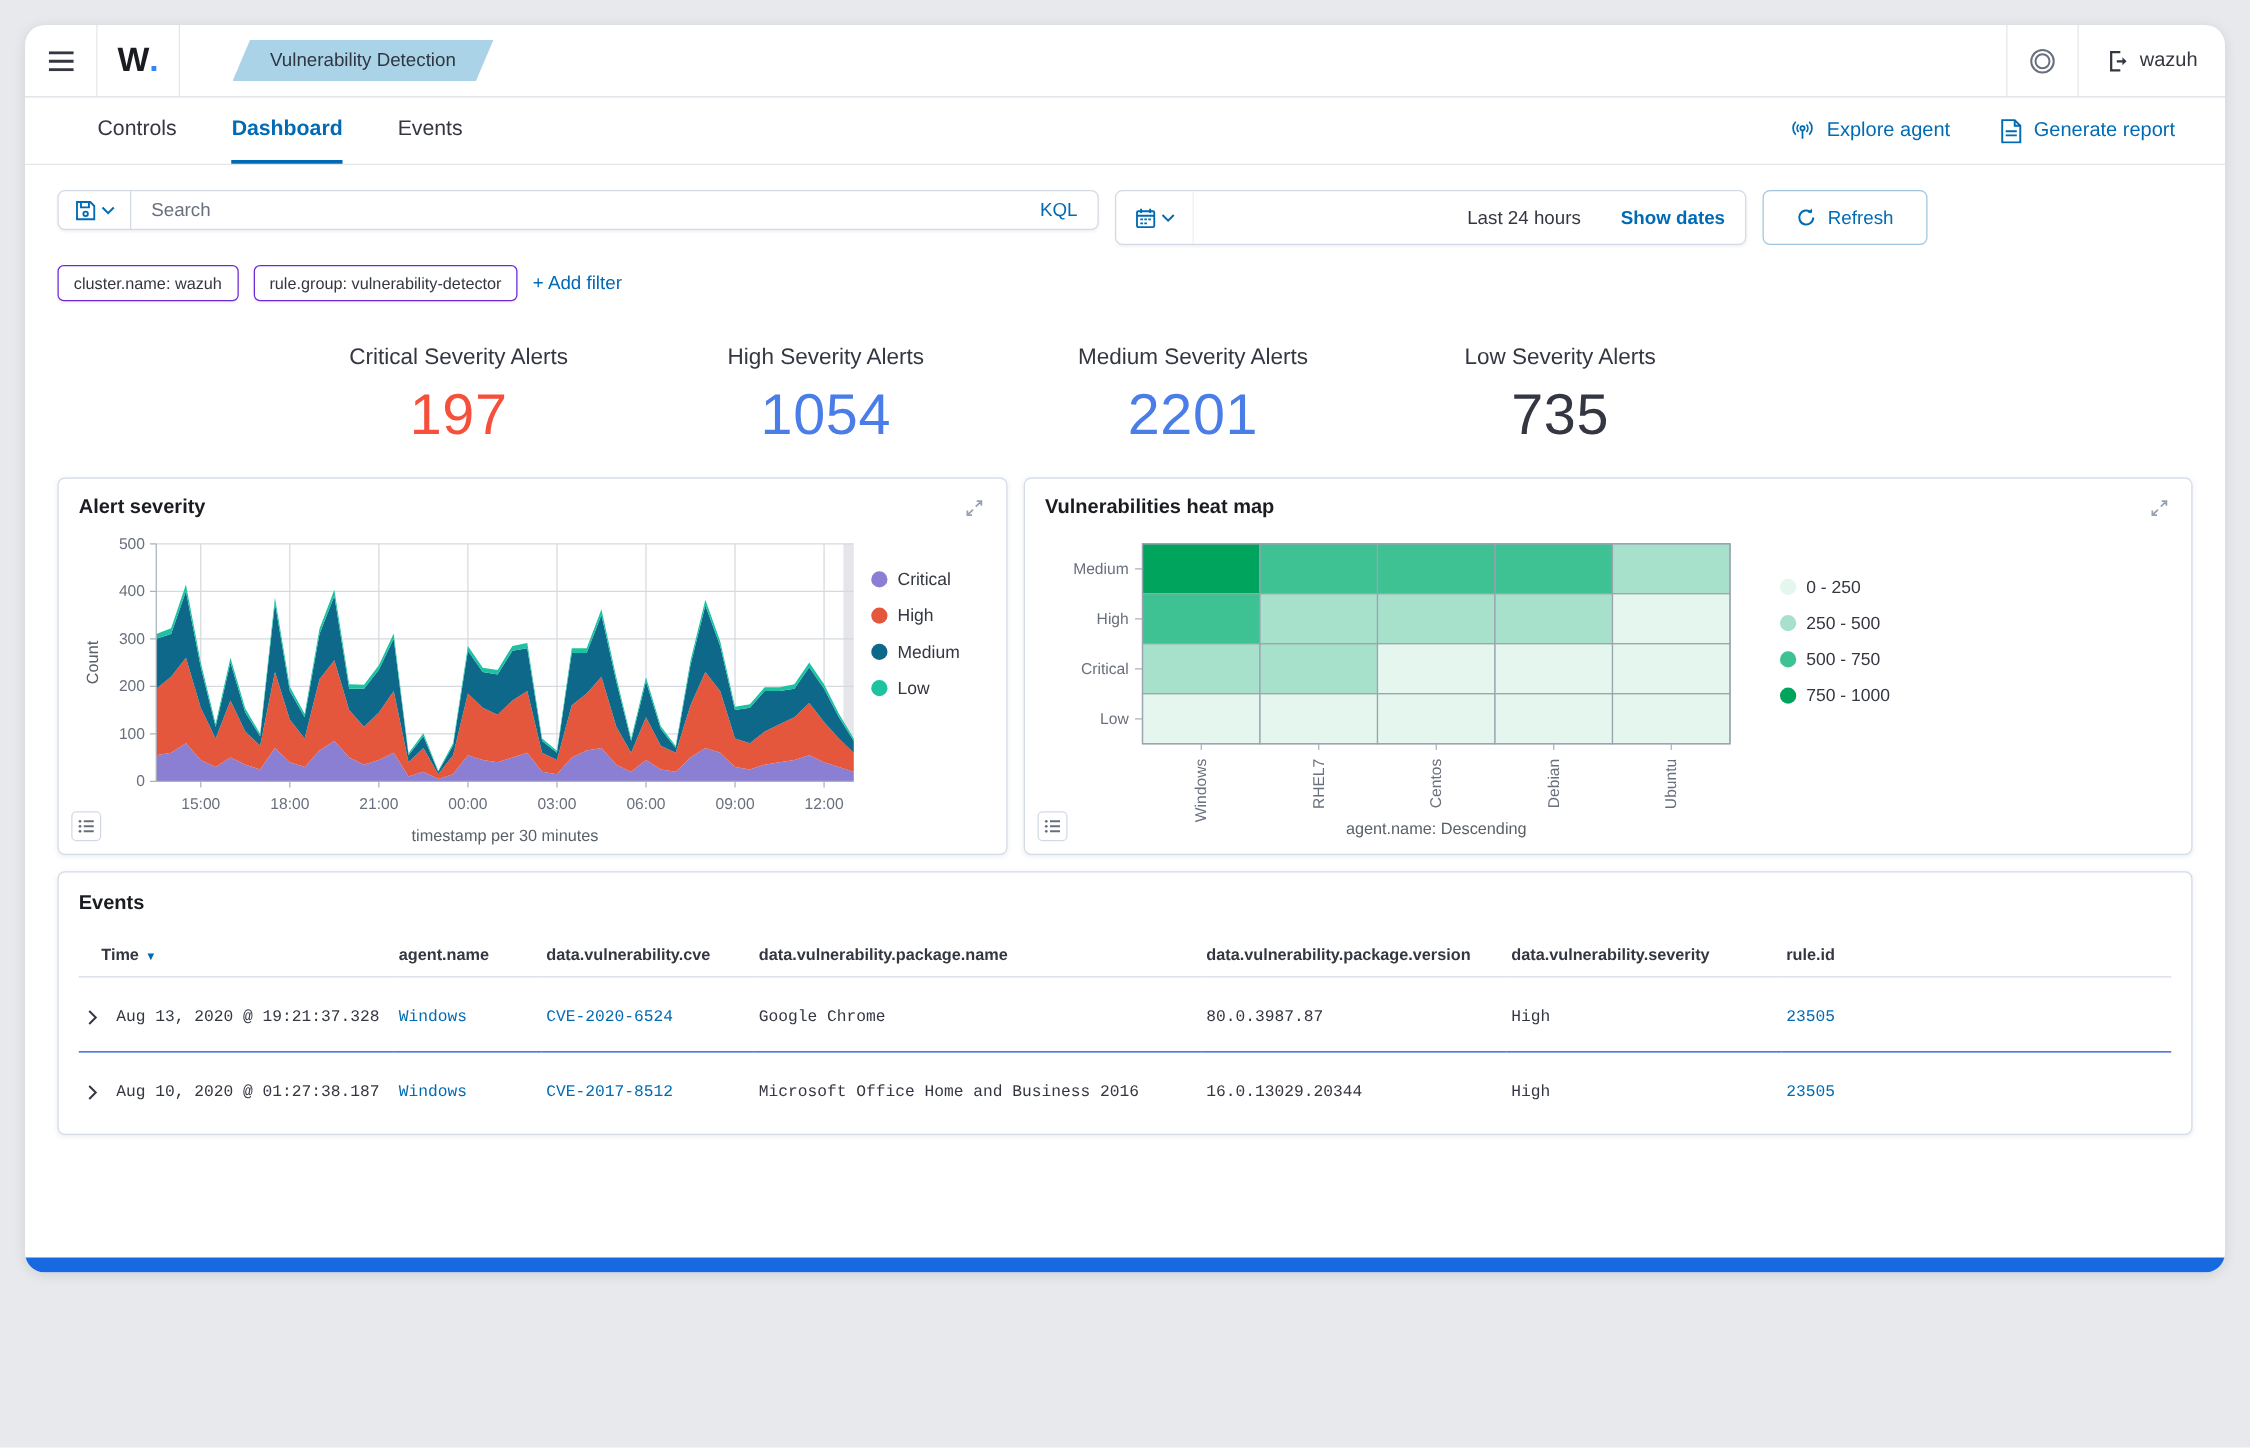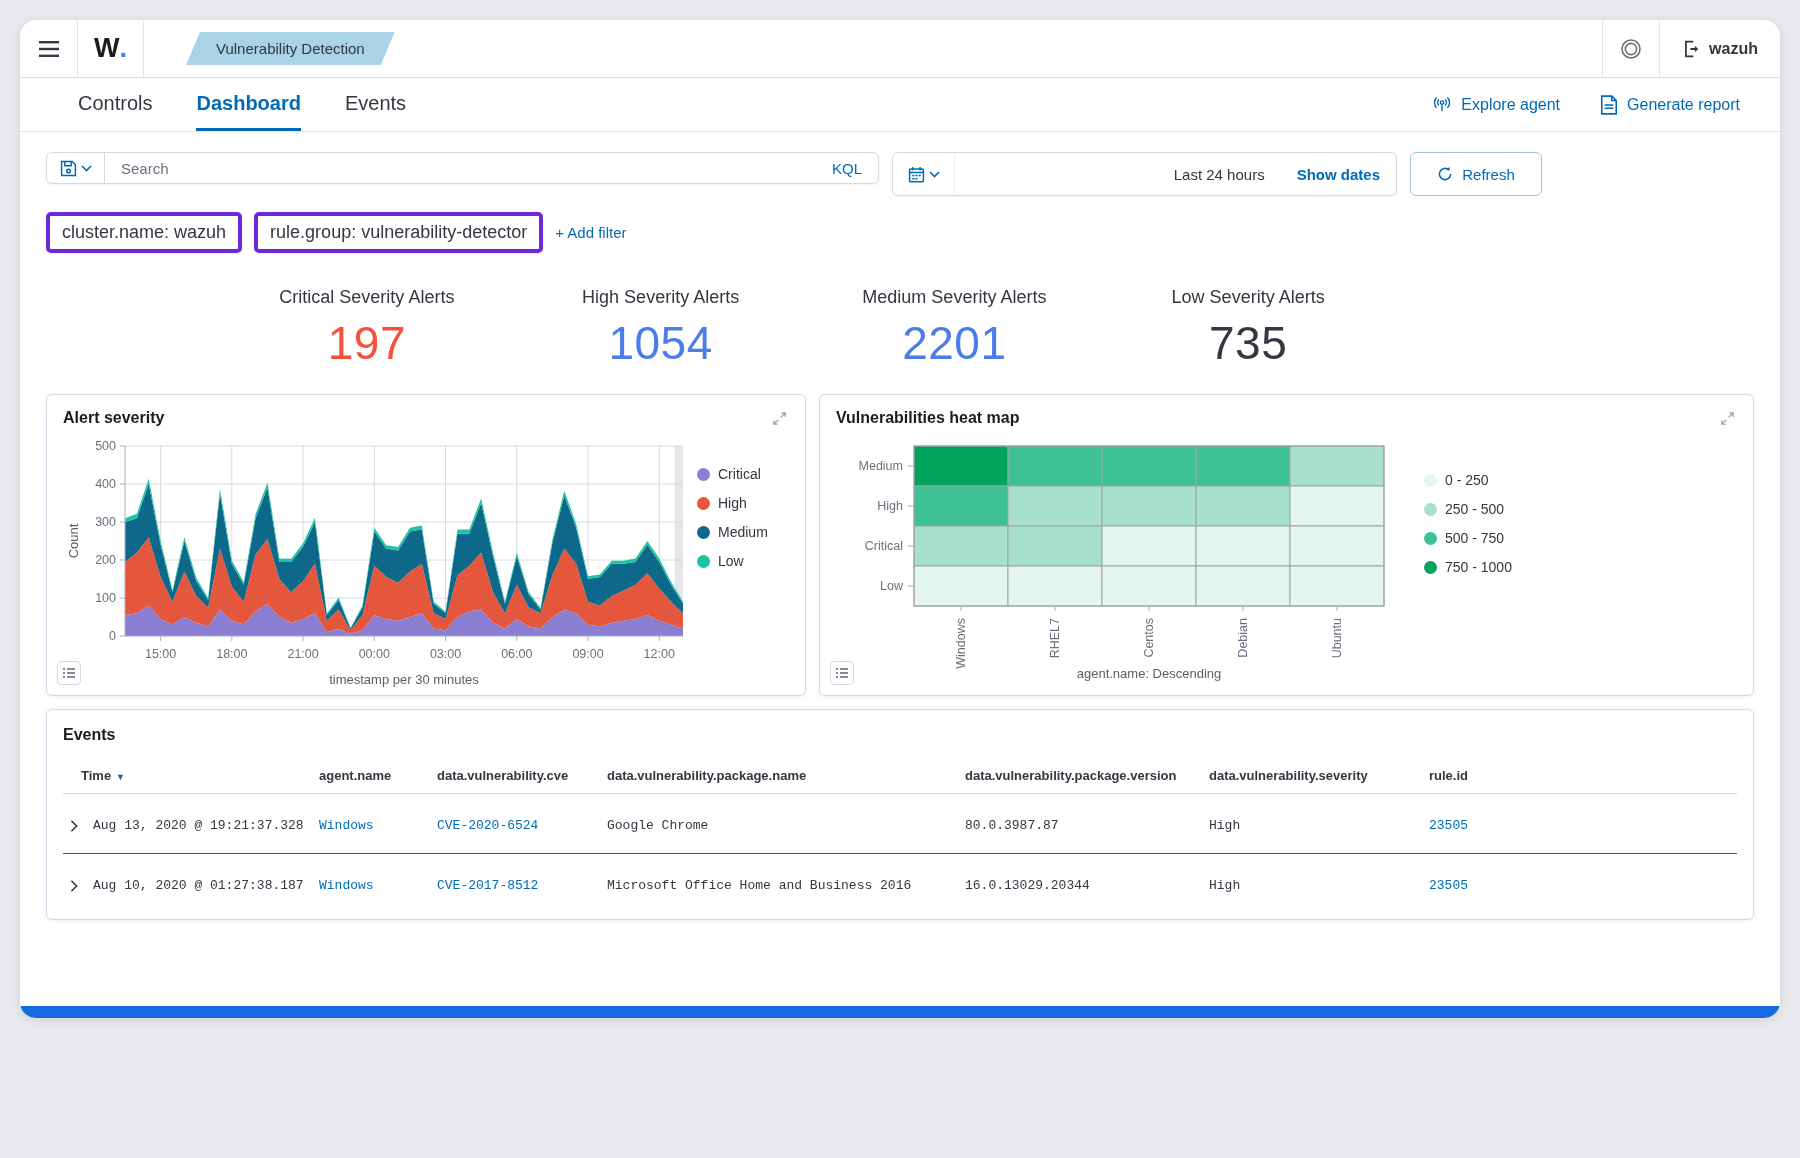--- a/index.html
+++ b/index.html
@@ -10,54 +10,54 @@
     color:#343741;
     position:relative;
   }
   .card {
     position:absolute; left:20px; top:20px; width:1760px; height:998px;
     background:#fff; border-radius:16px; overflow:hidden;
     box-shadow:0 2px 10px rgba(0,0,0,.10);
   }
   
   .topbar { height:58px; display:flex; align-items:stretch; border-bottom:1px solid #d9dde3; }
-  .topbar-cell { display:flex; align-items:center; justify-content:center;font-weight:bold; }
+  .topbar-cell { display:flex; align-items:center; justify-content:center; }
   .menu-btn { width:58px; border-right:1px solid #e3e6ea; cursor:pointer; }
   .logo-cell { width:66px; border-right:1px solid #e3e6ea; font-size:27px; font-weight:700; color:#1a1c21; }
   .logo-dot { color:#3b82f6; }
   .crumb-wrap { padding-left:42px; flex:1; display:flex; align-items:center; }
   .crumb {
     background:#abd3e8; color:#2f3642; font-size:15px; padding:8px 30px;
     clip-path:polygon(14px 0, 100% 0, calc(100% - 14px) 100%, 0 100%);
   }
   .topbar-right { display:flex; align-items:stretch; }
   .tb-div { width:1px; background:#e3e6ea; }
   .ring-cell { width:56px; }
   .user-cell { padding:0 22px; gap:9px; font-size:16px; color:#343741; cursor:pointer; }
   
   .tabsbar { height:54px; display:flex; align-items:center; padding:0 40px 0 58px; border-bottom:1px solid #e3e6ea; }
-  .tab { font-size:20px; color:#343741; margin-right:44px; height:100%; display:flex; align-items:center; cursor:pointer; border-bottom:3px solid transparent; }
+  .tab { font-size:17px; color:#343741; margin-right:44px; height:100%; display:flex; align-items:center; cursor:pointer; border-bottom:3px solid transparent; }
   .tab.active { color:#006BB4; font-weight:600; border-bottom-color:#006BB4; }
   .tabs-actions { margin-left:auto; display:flex; align-items:center; gap:40px; }
   .blue-action { display:flex; align-items:center; gap:9px; color:#006BB4; font-size:16px; cursor:pointer; }
   
   .querybar { margin:20px 238px 0 26px; display:flex; gap:13px; }
   .search-box { flex:1; height:32px; border:1px solid #d3dae6; border-radius:6px; display:flex; align-items:center; background:#fff; box-shadow:0 1px 2px rgba(152,162,179,.15); }
   .save-seg { width:58px; height:100%; border-right:1px solid #d3dae6; display:flex; align-items:center; justify-content:center; gap:4px; cursor:pointer; }
   .search-box input { flex:1; border:none; outline:none; font-size:15px; padding:0 16px; font-family:"Liberation Sans",sans-serif; color:#343741; background:transparent; }
   .search-box input::placeholder { color:#69707D; }
   .kql { padding:0 16px; font-size:15px; color:#006BB4; cursor:pointer; }
   .date-box { width:505px; height:44px; border:1px solid #d3dae6; border-radius:6px; display:flex; align-items:center; background:#fff; box-shadow:0 1px 2px rgba(152,162,179,.15); }
   .cal-seg { width:62px; height:100%; border-right:1px solid #eef0f3; display:flex; align-items:center; justify-content:center; gap:4px; cursor:pointer; }
   .range-label { padding:0 16px; font-size:15px; color:#343741; flex:1; cursor:pointer;text-align:right; }
   .show-dates { padding:0 16px; font-size:15px; font-weight:700; color:#006BB4; cursor:pointer; }
   .refresh-btn { width:132px; height:44px; border:1px solid #9fc4de; border-radius:6px; background:#fff; color:#006BB4; font-size:15px; font-weight:500; display:flex; align-items:center; justify-content:center; gap:9px; cursor:pointer; font-family:"Liberation Sans",sans-serif; }
   
   .filterbar { margin:16px 26px 0; display:flex; align-items:center; gap:12px; }
-  .pill { border:4px solid #6d28d9; border-radius:5px; background:#fff; padding:6px 12px; font-size:18px; color:#343741; cursor:pointer; box-shadow:0 1px 2px rgba(152,162,179,.15);text-align:center; }
+  .pill { border:1px solid #6d28d9; border-radius:5px; background:#fff; padding:6px 12px; font-size:13px; color:#343741; cursor:pointer; box-shadow:0 1px 2px rgba(152,162,179,.15);text-align:center; }
   .add-filter { color:#006BB4; font-size:15px; cursor:pointer; }
   
   .stats { margin:34px 0 0 200px; width:1175px; display:flex; }
   .stat { flex:1; text-align:center; }
   .stat-label { font-size:18px; color:#343741; }
   .stat-value { font-size:46px; font-weight:400; margin-top:8px; letter-spacing:.5px; }
   
   .panels { margin:24px 26px 0; display:flex; gap:13px; }
   .panel { border:1px solid #d3dae6; border-radius:6px; background:#fff; box-shadow:0 1px 4px rgba(152,162,179,.18); position:relative; padding:14px 16px; height:302px; }
   .panel-alert { width:760px; }

